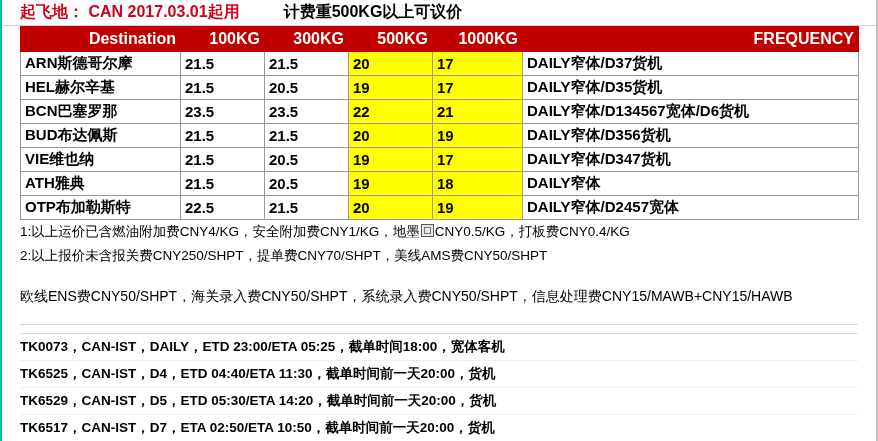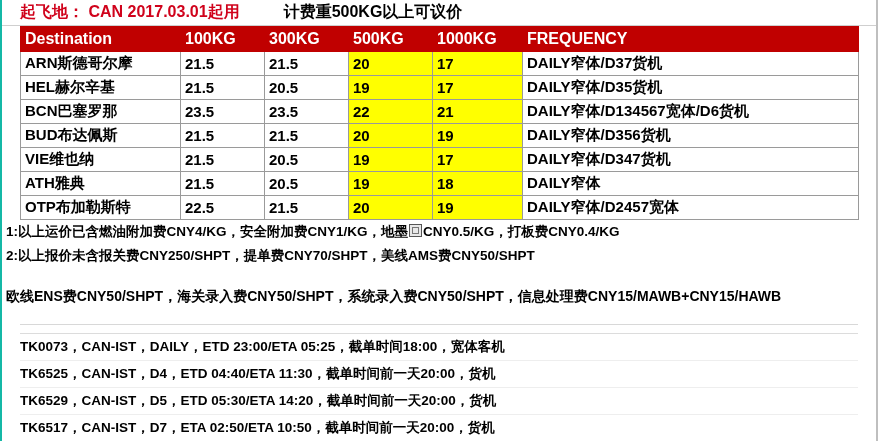--- a/index.html
+++ b/index.html
@@ -62,21 +62,21 @@
     box-sizing: border-box;
     font-weight: bold;
     color: #000;
     overflow: hidden;
     white-space: nowrap;
   }
   table.rates thead th {
     background: #c00000;
     color: #ffffff;
     font-size: 16px;
-    text-align: left;
+    text-align: right;
     border-color: #c00000;
     height: 25px;
   }
   .col-dest   { width: 160px; }
   .col-100    { width: 84px; }
   .col-300    { width: 84px; }
   .col-500    { width: 84px; }
   .col-1000   { width: 90px; }
   .col-freq   { width: 336px; }
 
@@ -85,24 +85,24 @@
   }
   td.dest, td.freq {
     text-align: left;
   }
   td.num {
     text-align: left;
   }
 
   
   .notes {
-    margin-left: 4px;
+    margin-left: 18px;
     width: 838px;
     font-size: 13.5px;
-    font-weight: bold;
+    font-weight: normal;
     color: #000;
   }
   .note-line {
     height: 24px;
     line-height: 24px;
     white-space: nowrap;
     overflow: hidden;
   }
   .note-line.tall {
     height: 28px;

